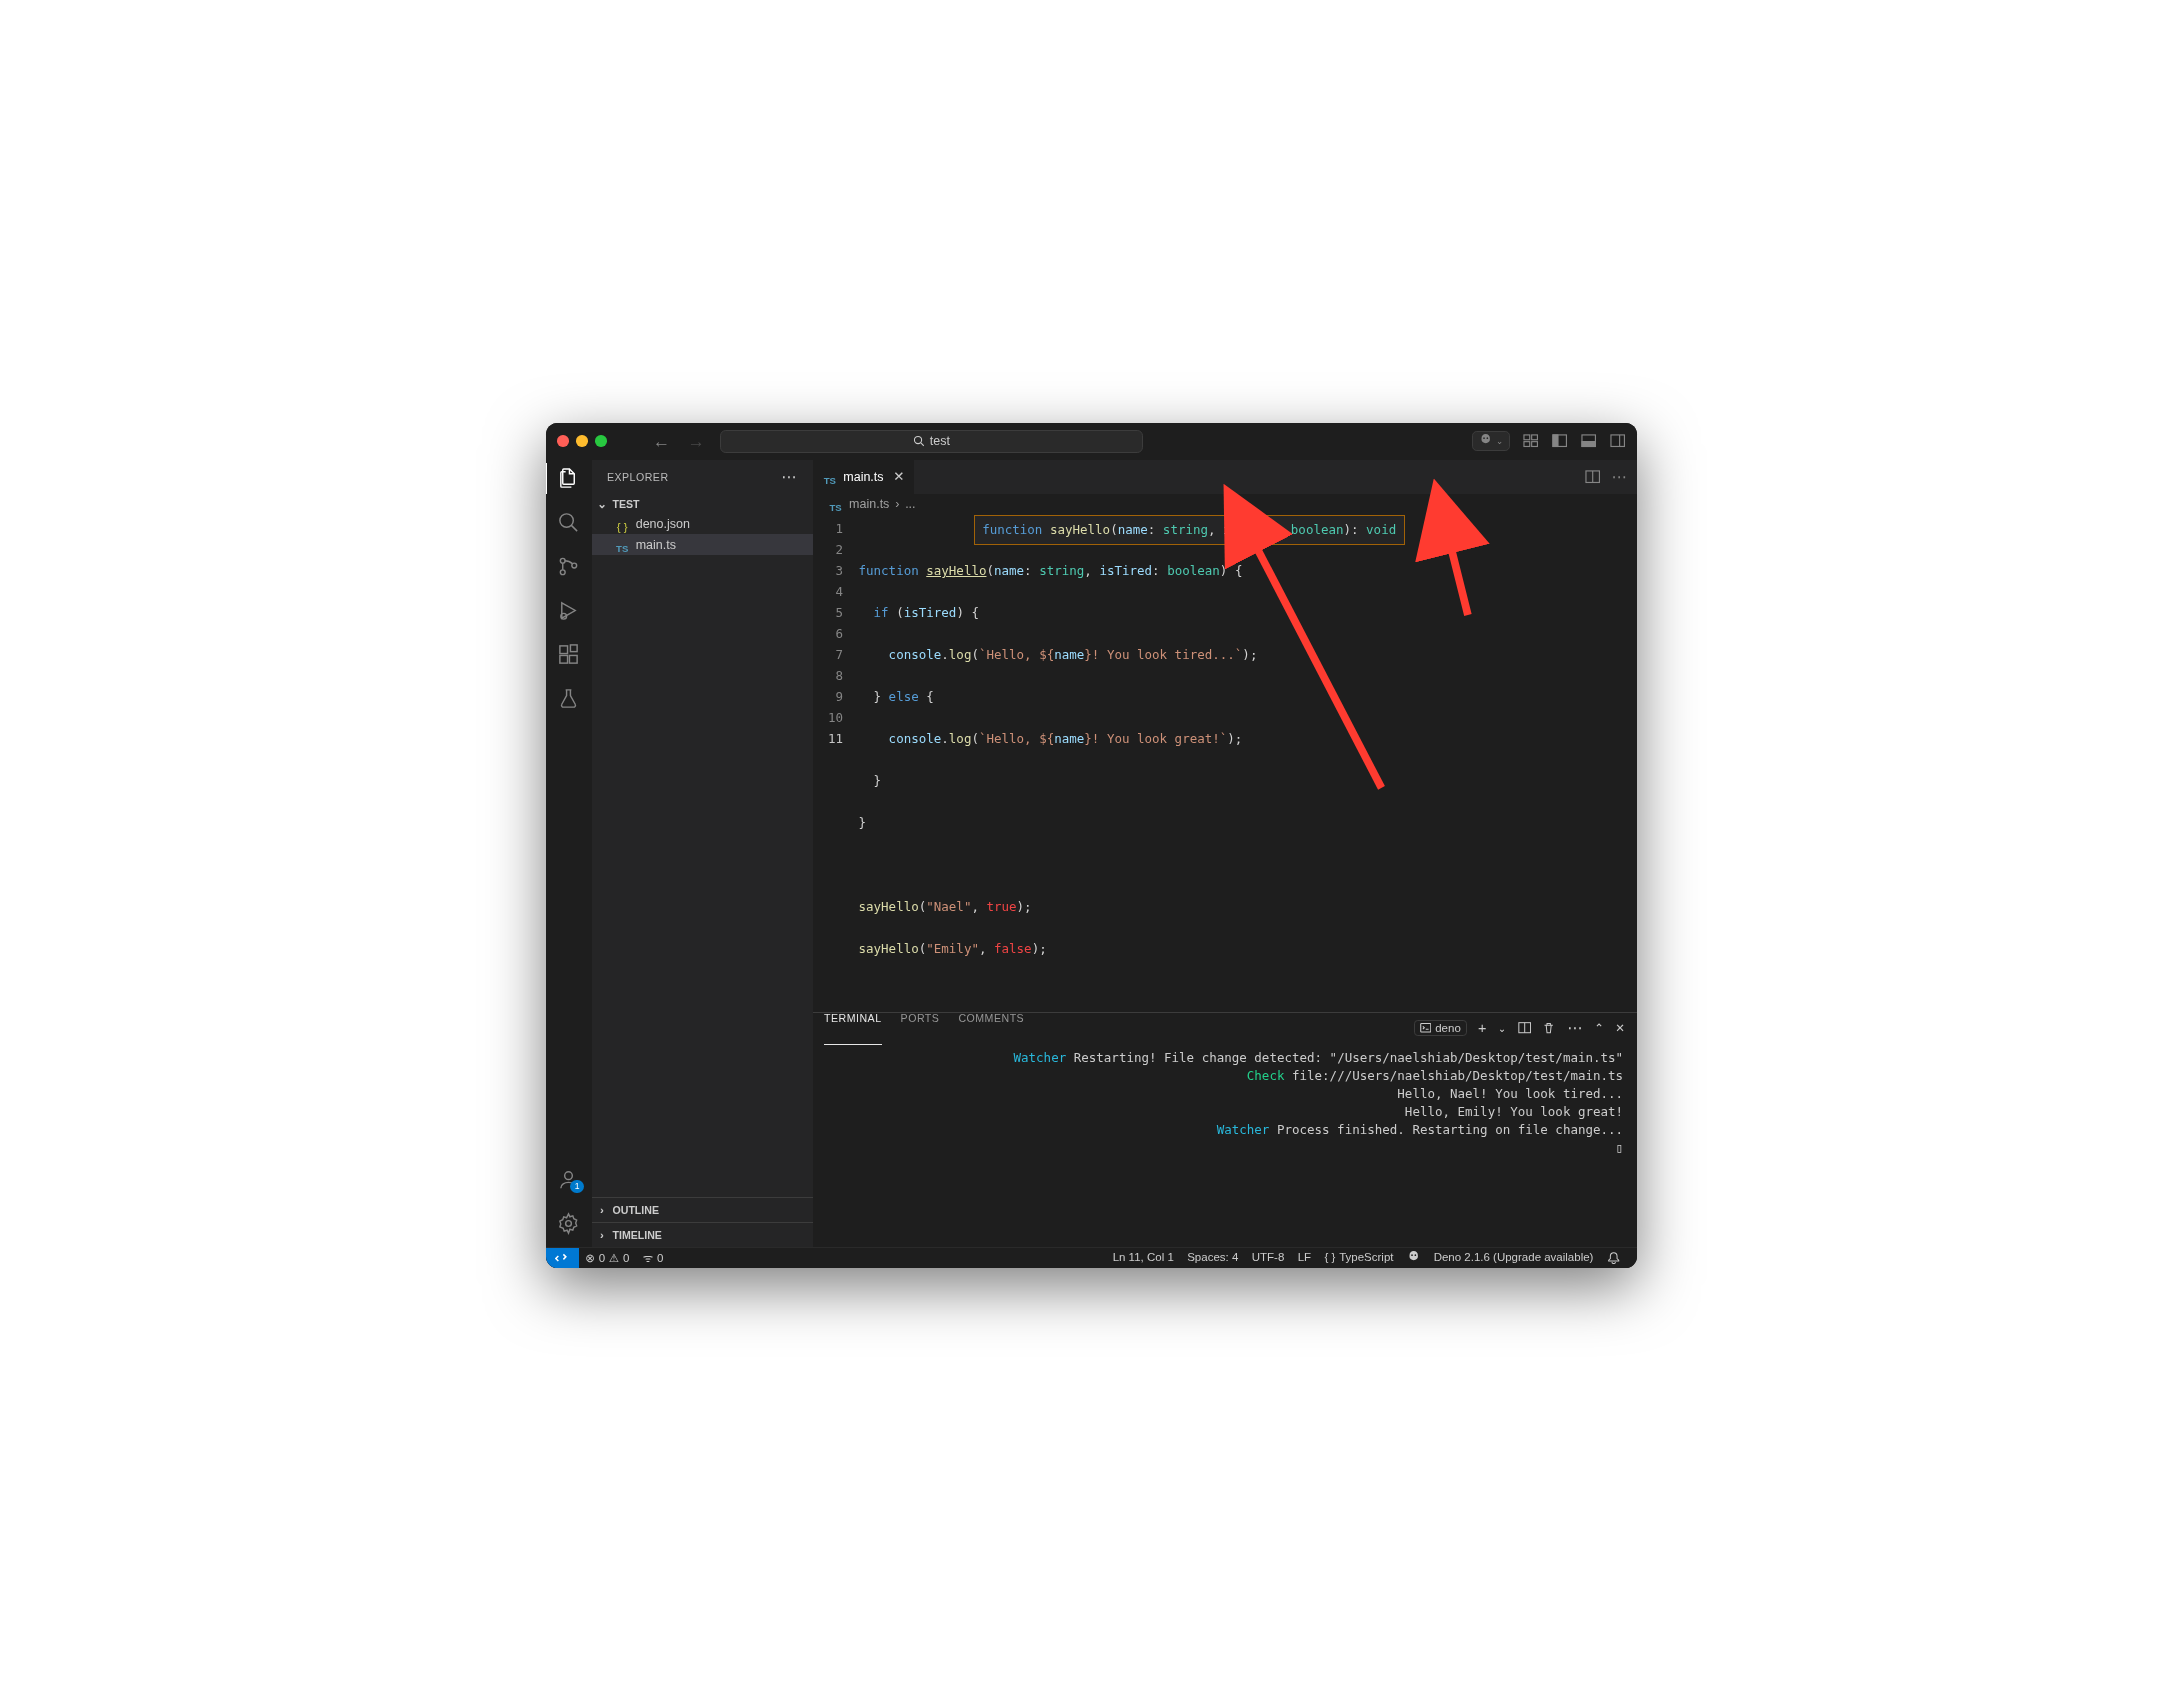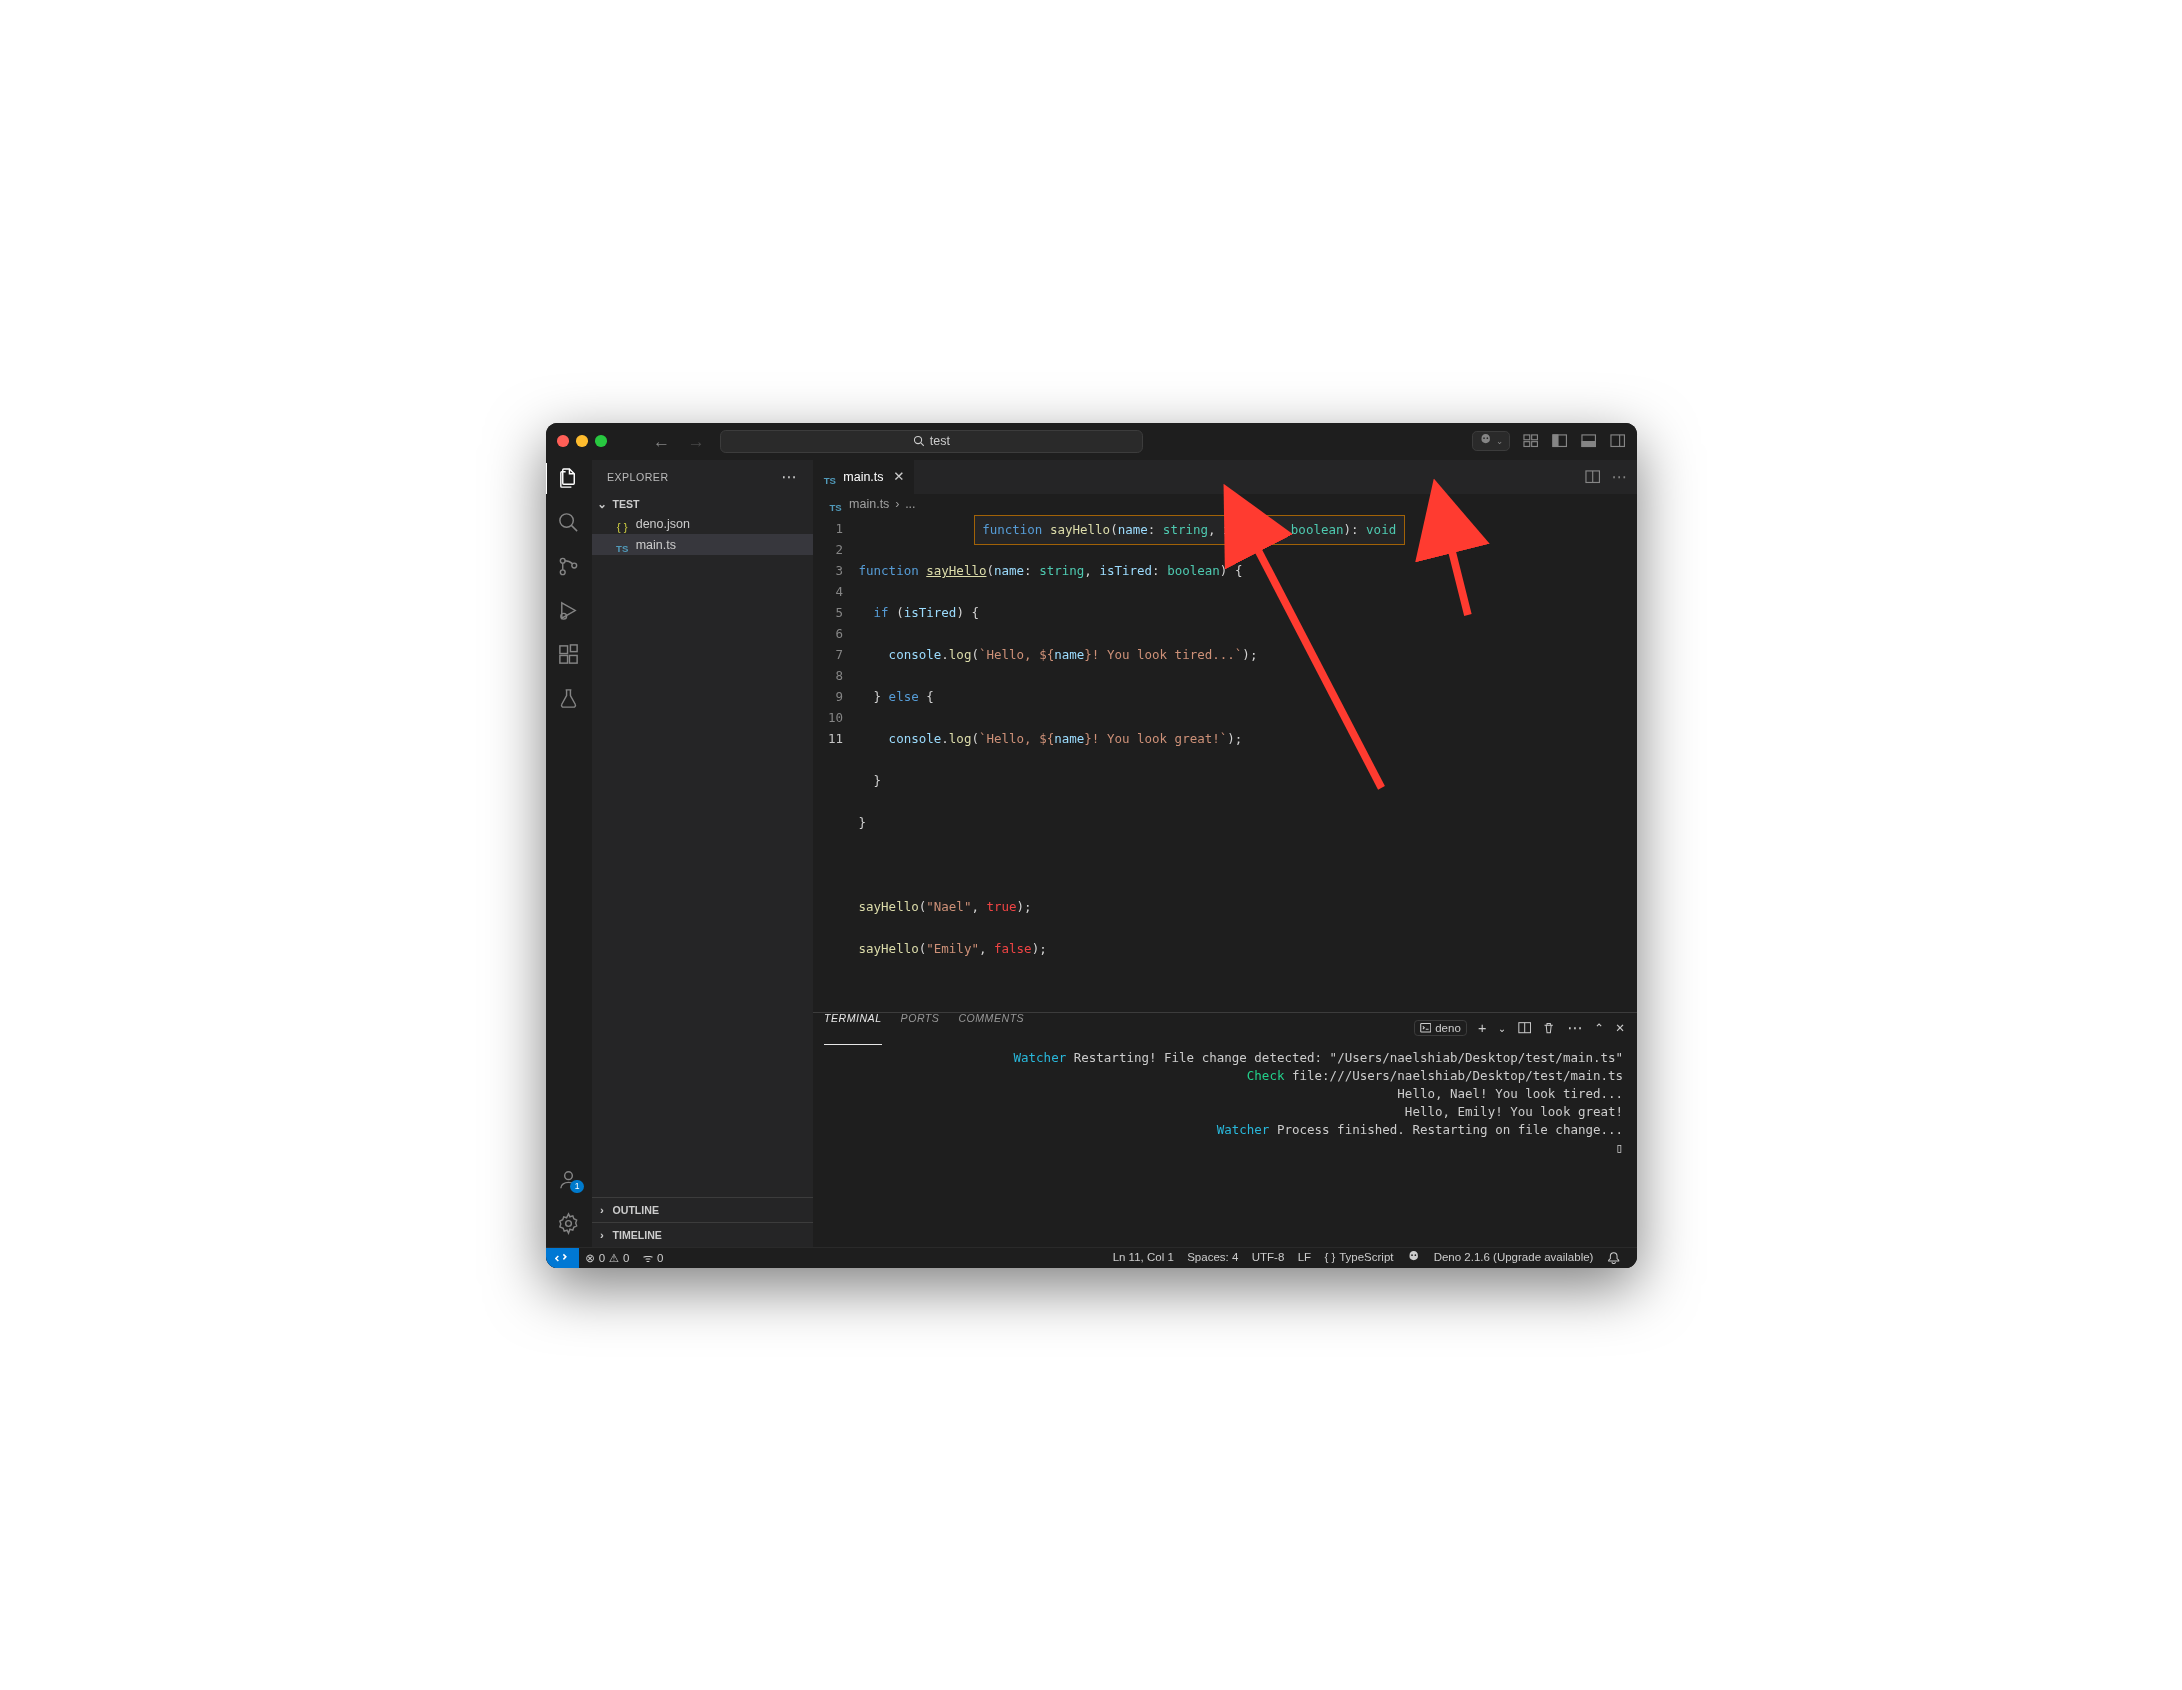--- a/index.html
+++ b/index.html
@@ -51,21 +51,21 @@
 .fn { color: #dcdcaa; }
 .fn-under { text-decoration: underline; }
 .param { color: #9cdcfe; }
 .type { color: #4ec9b0; }
 .str { color: #ce9178; }
 .const { color: #ef4444; }
 .method { color: #dcdcaa; }
 .obj { color: #9cdcfe; }
 .panel { height: 235px; border-top: 1px solid #3c3c3c; display: flex; flex-direction: column; background: #1e1e1e; }
 .panel-tabs { height: 31px; display: flex; align-items: center; padding: 0 11.5px; gap: 19px; font-size: 10.6px; color: #969696; }
-.panel-tab { cursor: pointer; padding-bottom: 20px; letter-spacing: 0.5px; font-style: italic; }
+.panel-tab { cursor: pointer; padding-bottom: 20px; letter-spacing: 0.5px; }
 .panel-tab.active { color: #e7e7e7; border-bottom: 1px solid #e7e7e7; }
 .panel-actions { margin-left: auto; display: flex; align-items: center; gap: 11.5px; color: #cccccc; font-size: 11.5px; }
 .panel-name { border: 1px solid #3c3c3c; border-radius: 3.8px; padding: 1px 4.8px; display: flex; gap: 3.8px; align-items: center; }
 .terminal-body { flex: 1; padding: 5.8px 13.4px; font-family: "SF Mono", Menlo, Consolas, monospace; font-size: 12.5px; line-height: 18px; color: #cccccc; overflow: hidden; text-align: right; }
 .t-cyan { color: #29b8db; }
 .t-green { color: #23d18b; }
 .statusbar { height: 21px; background: #1e1e1e; border-top: 1px solid #2a2a2a; display: flex; align-items: center; color: #cccccc; font-size: 11.5px; padding-right: 9.6px; }
 .remote { background: #0078d4; height: 100%; width: 33px; display: flex; align-items: center; justify-content: center; color: #fff; font-size: 11.5px; }
 .status-item { padding: 0 6.7px; display: flex; align-items: center; gap: 3.8px; cursor: pointer; }
 .status-right { margin-left: auto; display: flex; }

